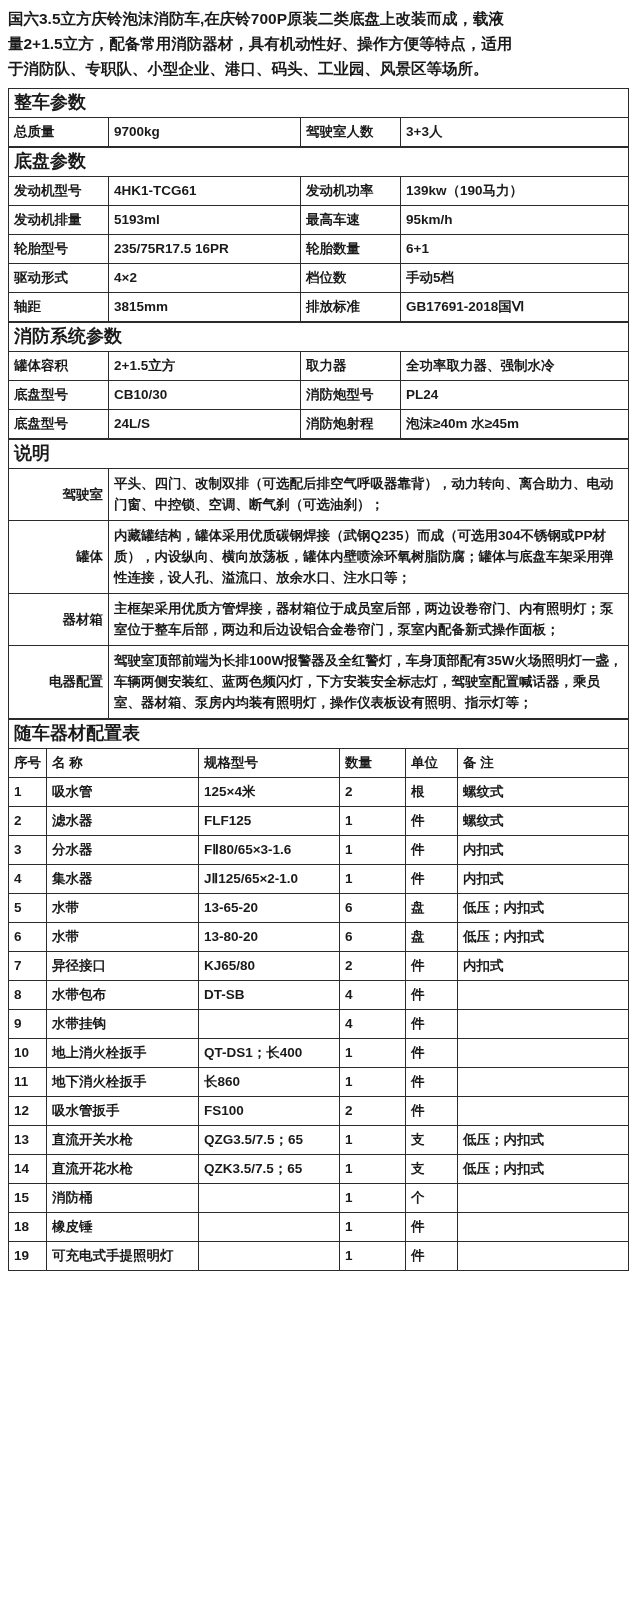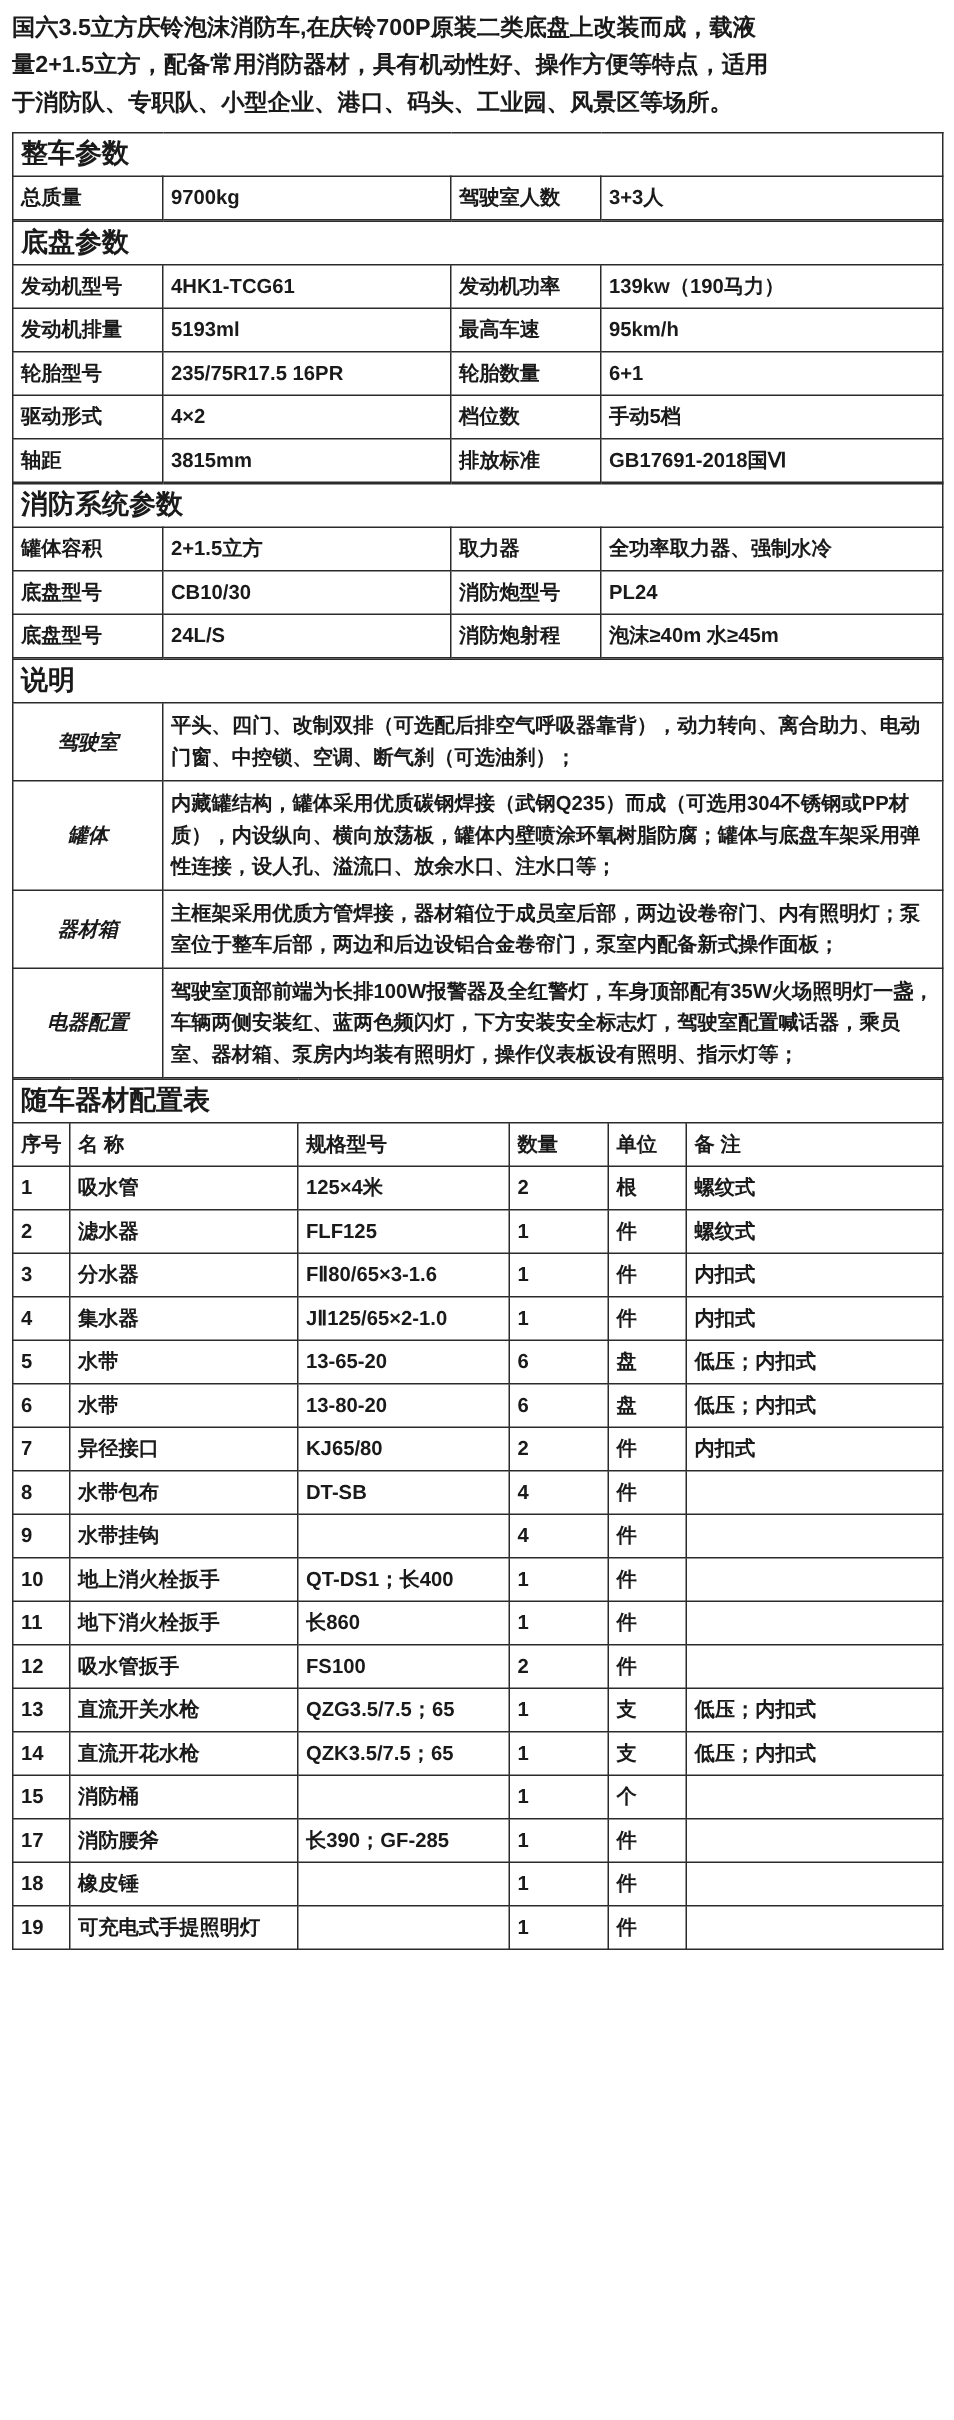--- a/index.html
+++ b/index.html
@@ -48,21 +48,21 @@
   }
   
   .spec col.c1 { width: 100px; }
   .spec col.c2 { width: 192px; }
   .spec col.c3 { width: 100px; }
   .spec col.c4 { width: 228px; }
 
   
   .notes col.n1 { width: 100px; }
   .notes col.n2 { width: 520px; }
-  .notes td.label { text-align: center; font-style: italic; }
+  .notes td.label { text-align: right; }
   .notes td.body { line-height: 21px; }
 
   
   .equip col.e1 { width: 38px; }
   .equip col.e2 { width: 152px; }
   .equip col.e3 { width: 141px; }
   .equip col.e4 { width: 66px; }
   .equip col.e5 { width: 52px; }
   .equip col.e6 { width: 171px; }
   .equip td { padding: 4px 5px 5px 5px; }
@@ -333,28 +333,20 @@
       </tr>
       <tr>
         <td>15</td>
         <td>消防桶</td>
         <td></td>
         <td>1</td>
         <td>个</td>
         <td></td>
       </tr>
       <tr>
-        <td>17</td>
-        <td>消防腰斧</td>
-        <td>长390；GF-285</td>
-        <td>1</td>
-        <td>件</td>
-        <td></td>
-      </tr>
-      <tr>
         <td>18</td>
         <td>橡皮锤</td>
         <td></td>
         <td>1</td>
         <td>件</td>
         <td></td>
       </tr>
       <tr>
         <td>19</td>
         <td>可充电式手提照明灯</td>

